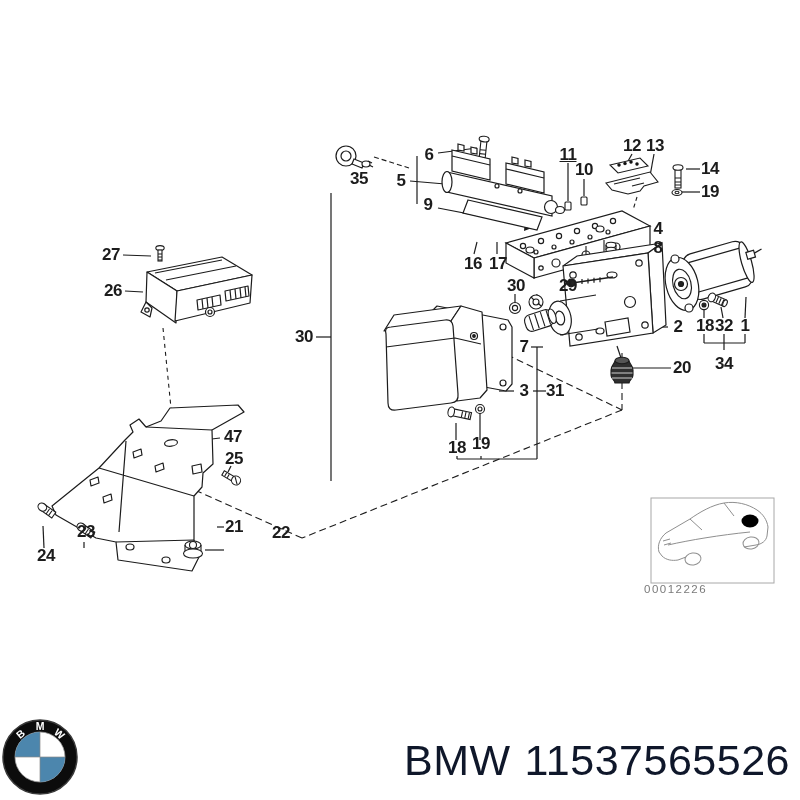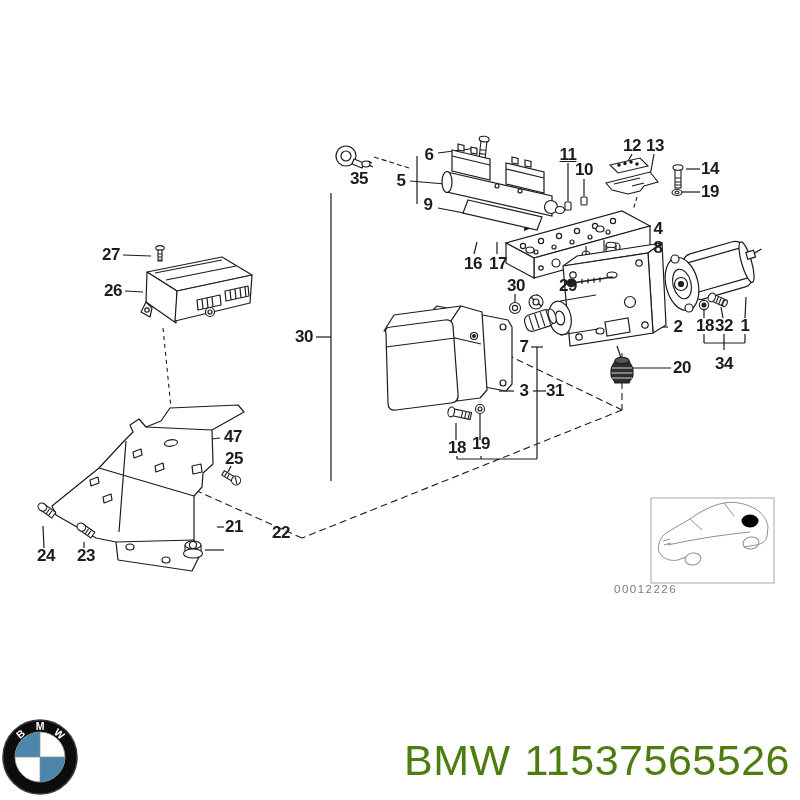--- a/index.html
+++ b/index.html
@@ -4,24 +4,24 @@
 <style>
   html,body{margin:0;padding:0;background:#fff;}
   #stage{position:relative;width:800px;height:800px;background:#fff;overflow:hidden;
          font-family:"Liberation Sans",sans-serif;}
   #art{position:absolute;left:0;top:0;}
   .ln{stroke:var(--line,#1c1c1c);}
   .callout{position:absolute;transform:translate(-50%,-50%);
            font:700 17px "Liberation Sans",sans-serif;color:var(--line,#1c1c1c);
            letter-spacing:-0.5px;white-space:nowrap;}
   #footer-text{position:absolute;left:404px;top:736px;
-               font:400 43px "Liberation Sans",sans-serif;color:#4d7c0f;
+               font:400 43px "Liberation Sans",sans-serif;color:#0f172a;
                letter-spacing:0.5px;white-space:nowrap;}
   #footer-text .gap{display:inline-block;width:14px;}
-  #thumb-id{position:absolute;left:614px;top:583px;
+  #thumb-id{position:absolute;left:644px;top:583px;
             font:400 11.5px "Liberation Sans",sans-serif;color:var(--muted_text,#7a7a7a);
             letter-spacing:1.5px;}
 </style>
 </head>
 <body>
 
 <div id="stage">
 
 <svg id="art" width="800" height="800" viewBox="0 0 800 800">
 
@@ -363,21 +363,21 @@
       <div class="callout" style="left: 655px; top: 146px;">13</div>
       <div class="callout" style="left: 710px; top: 169px;">14</div>
       <div class="callout" style="left: 710px; top: 192px;">19</div>
       <div class="callout" style="left: 473px; top: 264px;">16</div>
       <div class="callout" style="left: 498px; top: 264px;">17</div>
       <div class="callout" style="left: 457px; top: 448px;">18</div>
       <div class="callout" style="left: 481px; top: 444px;">19</div>
       <div class="callout" style="left: 682px; top: 368px;">20</div>
       <div class="callout" style="left: 234px; top: 527px;">21</div>
       <div class="callout" style="left: 236px; top: 533px; margin-left: 45px;">22</div>
-      <div class="callout" style="left: 86px; top: 556px; text-align: center;">23</div>
+      <div class="callout" style="left: 86px; top: 532px; text-align: center;">23</div>
       <div class="callout" style="left: 46px; top: 556px;">24</div>
       <div class="callout" style="left: 234px; top: 459px;">25</div>
       <div class="callout" style="left: 113px; top: 291px;">26</div>
       <div class="callout" style="left: 111px; top: 255px;">27</div>
       <div class="callout" style="left: 233px; top: 437px;">47</div>
       <div class="callout" style="left: 538px; top: 286px; margin-left: 30px;">29</div>
       <div class="callout" style="left: 516px; top: 286px;">30</div>
       <div class="callout" style="left: 555px; top: 391px;">31</div>
       <div class="callout" style="left: 724px; top: 326px;">32</div>
       <div class="callout" style="left: 705px; top: 326px;">18</div>

